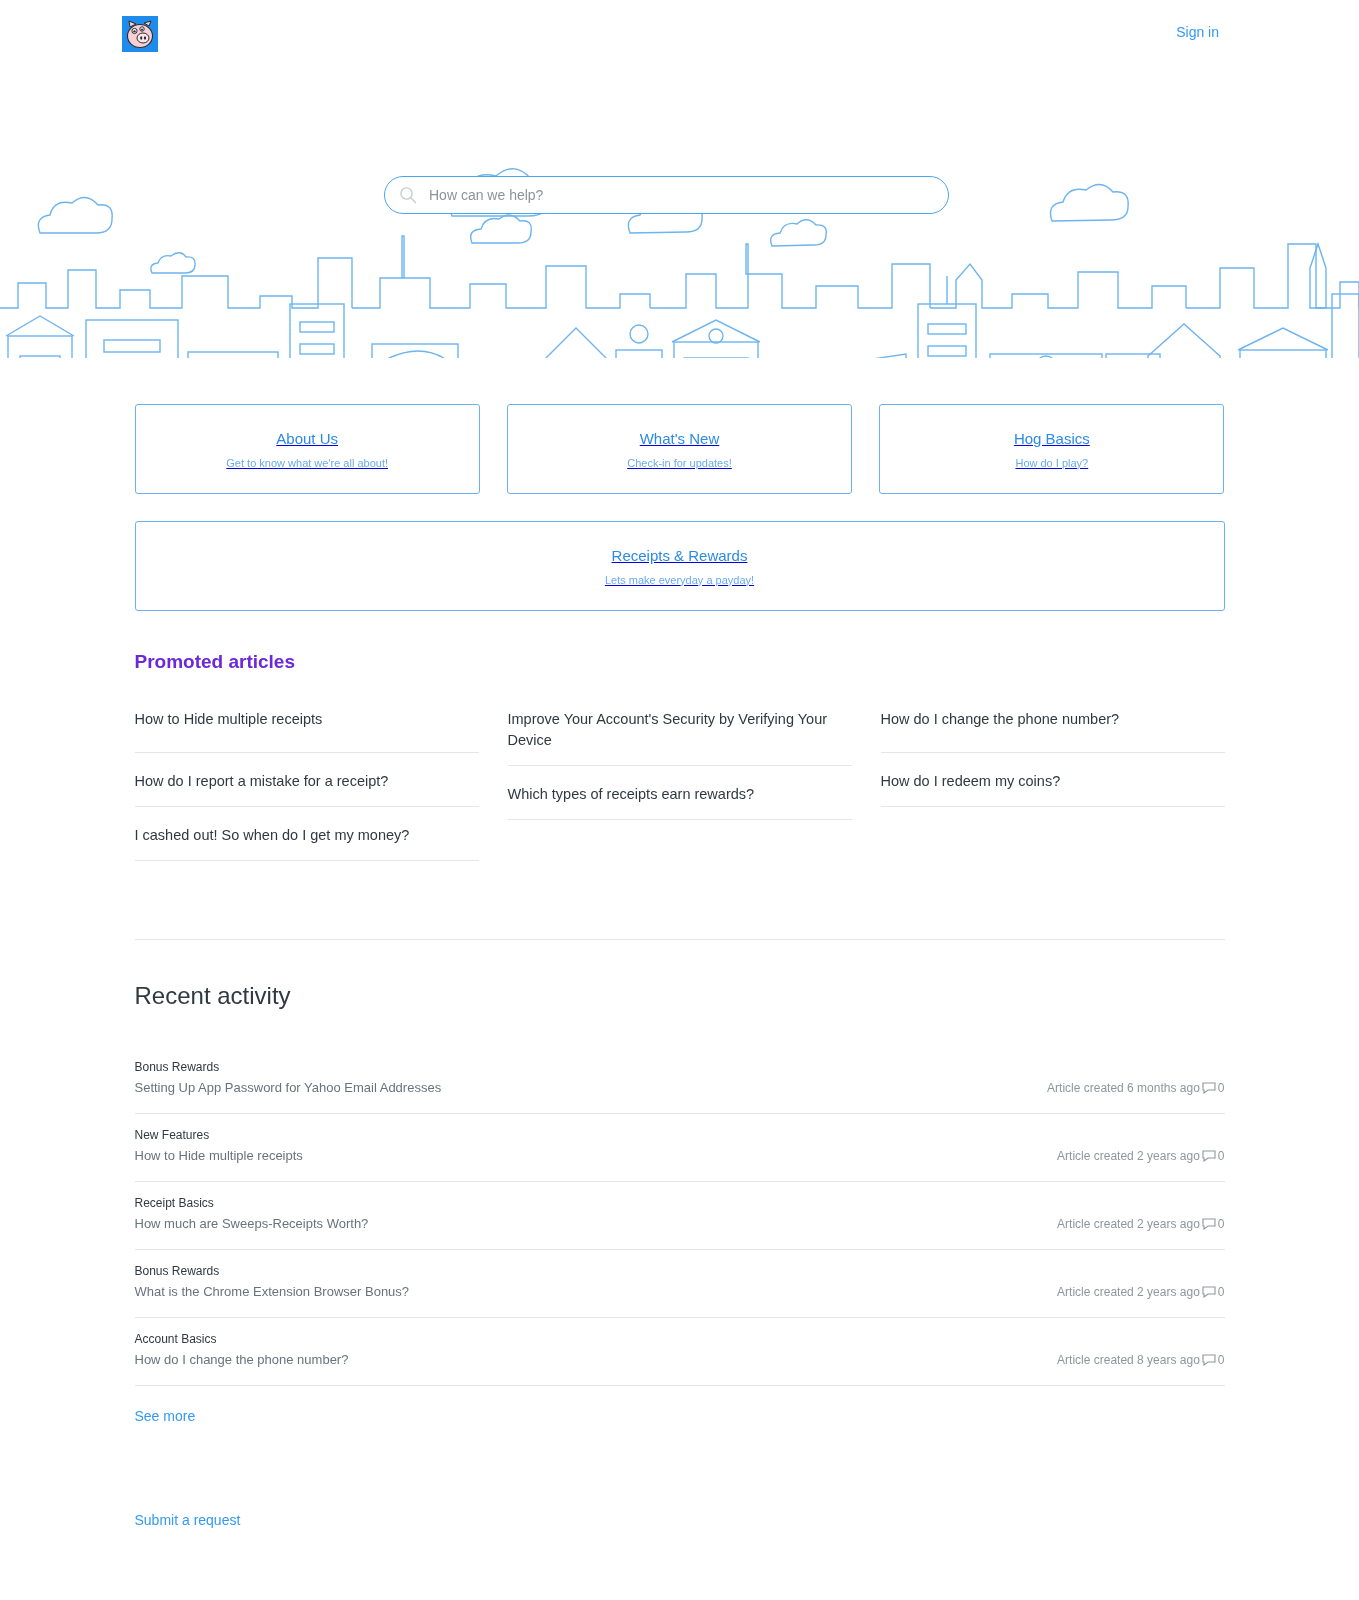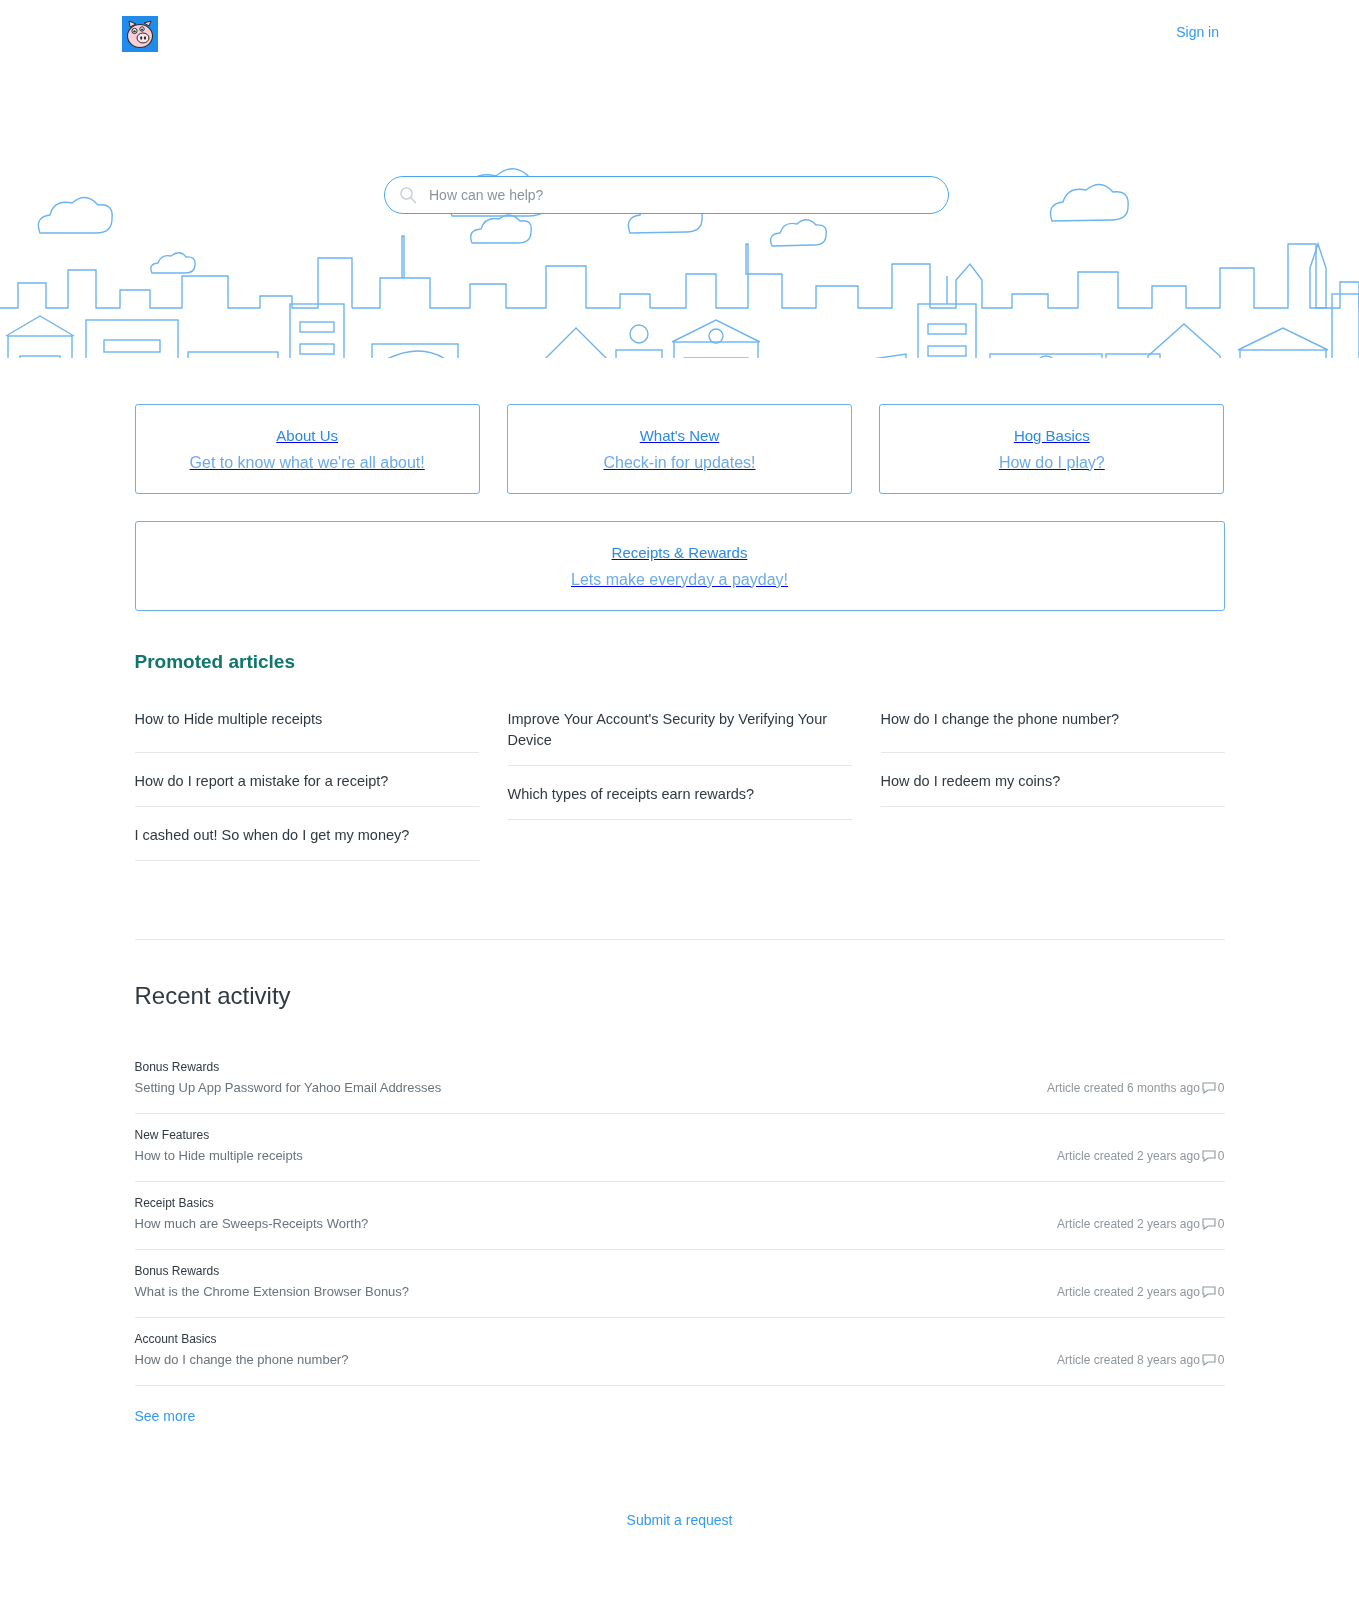--- a/index.html
+++ b/index.html
@@ -91,27 +91,27 @@
     height: 90px;
     display: flex;
     flex-direction: column;
     align-items: center;
     justify-content: center;
     cursor: pointer;
     background: #fff;
   }
   .cat-card.full { flex: none; width: 100%; margin-top: 27px; }
   .cat-title { font-size: 15px; color: #2b8ae6; margin-bottom: 10px; }
-  .cat-sub { font-size: 16px; color: #6aabec; }
+  .cat-sub { font-size: 11px; color: #6aabec; }
 
   
   .promoted-heading {
     font-size: 19px;
     font-weight: bold;
-    color: #0f766e;
+    color: #6d28d9;
     margin-top: 40px;
     margin-bottom: 16px;
   }
   .promoted-grid {
     display: grid;
     grid-template-columns: repeat(3, 1fr);
     column-gap: 29px;
     margin-top: 18px;
   }
   .promoted-col { display: flex; flex-direction: column; }
@@ -176,21 +176,21 @@
     display: inline-block;
     margin-top: 22px;
     font-size: 14px;
     color: #3399f3;
     text-decoration: none;
     cursor: pointer;
     text-align: center;
   }
 
   
-  .site-footer { margin-top: 86px; padding-bottom: 60px; text-align: center; }
+  .site-footer { margin-top: 86px; padding-bottom: 60px; }
   .submit-request {
     font-size: 14px;
     color: #3399f3;
     text-decoration: none;
     cursor: pointer;
   }
 </style>
 </head>
 <body>
 

